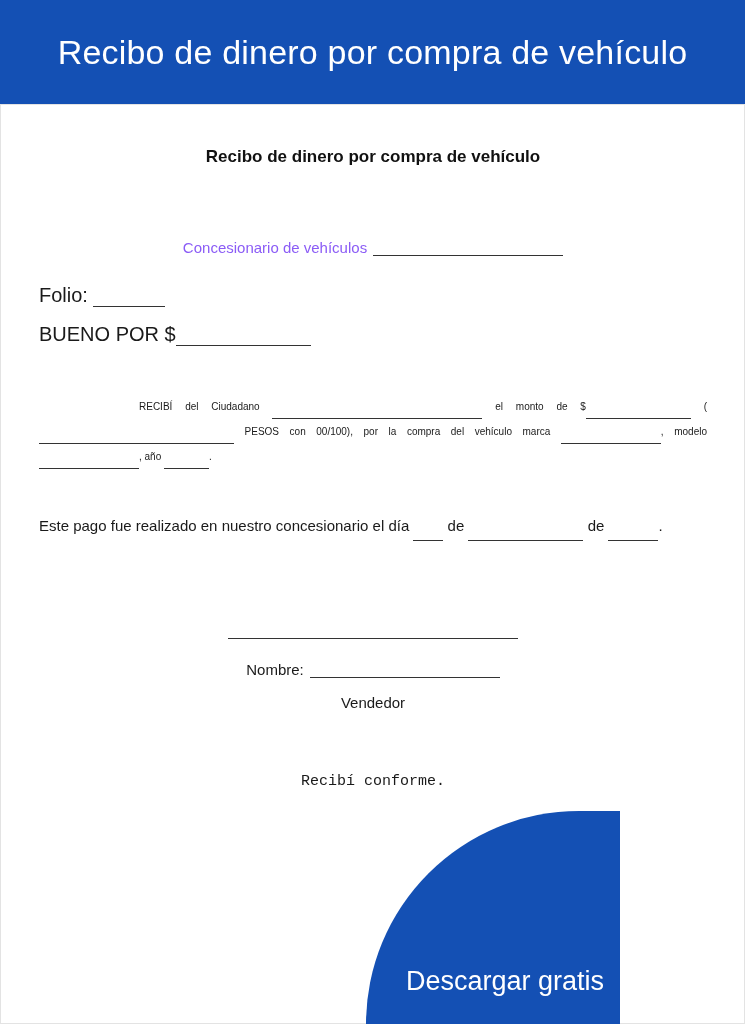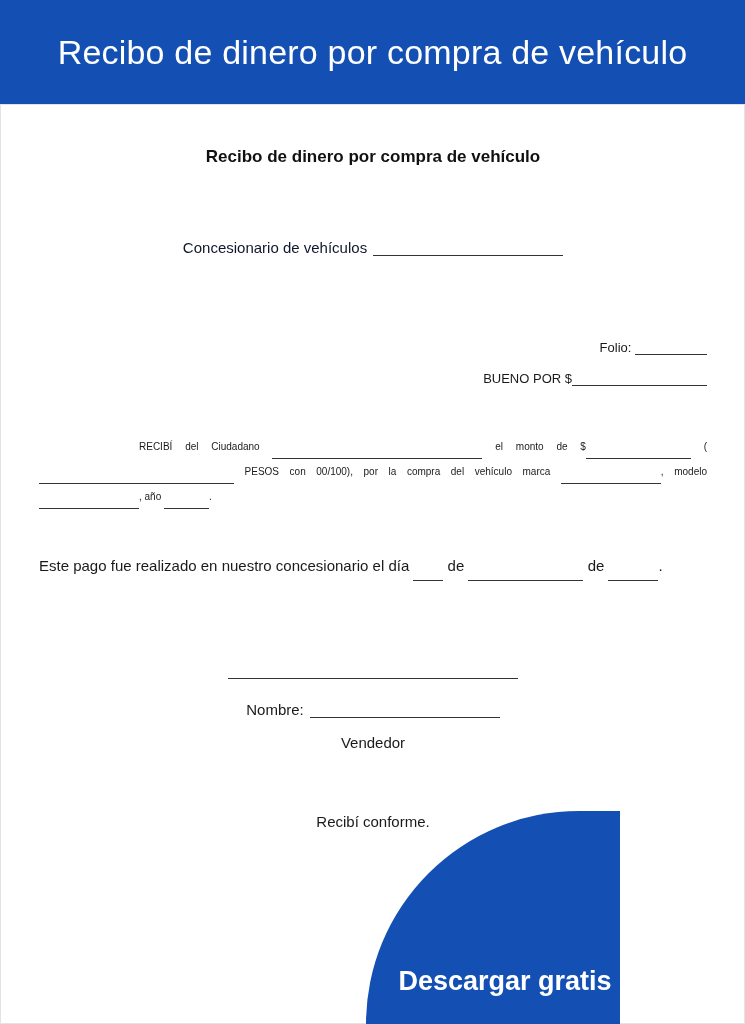--- a/index.html
+++ b/index.html
@@ -71,35 +71,35 @@
     font-size: 17px;
     font-weight: bold;
     margin-top: 42px;
     color: #111111;
   }
 
   .dealer-line {
     text-align: center;
     font-size: 15px;
     margin-top: 72px;
-    color: #0f172a;
+    color: #8b5cf6;
   }
   .dealer-line .fill {
     display: inline-block;
     border-bottom: 1px solid #333;
     width: 190px;
     vertical-align: bottom;
     margin-left: 6px;
     height: 14px;
   }
 
   .right-block {
-    margin-top: 84px;
-    text-align: right;
-    font-size: 13px;
+    margin-top: 28px;
+    text-align: left;
+    font-size: 20px;
   }
   .right-block .row {
     margin-bottom: 16px;
     white-space: nowrap;
   }
   .right-block .fill-sm {
     display: inline-block;
     border-bottom: 1px solid #333;
     width: 72px;
     height: 13px;
@@ -167,20 +167,21 @@
     width: 190px;
     height: 13px;
     vertical-align: bottom;
     margin-left: 6px;
   }
   .seller-role {
     margin-bottom: 62px;
   }
   .conforme {
     margin-bottom: 0;
+    font-family: Liberation Mono, monospace;
   }
 
   
   .download-badge {
     position: absolute;
     right: 0;
     bottom: 0;
     width: 254px;
     height: 213px;
     background: #1450b4;
@@ -188,21 +189,21 @@
     display: flex;
     align-items: flex-end;
     justify-content: center;
     overflow: hidden;
   }
   .download-badge .label {
     color: #ffffff;
     font-size: 27px;
     line-height: 33px;
     text-align: center;
-    font-weight: bold;
+    font-weight: normal;
     padding-bottom: 26px;
     padding-left: 24px;
   }
 </style>
 </head>
 <body>
 
 <div class="page">
 
   <div class="header-banner">

